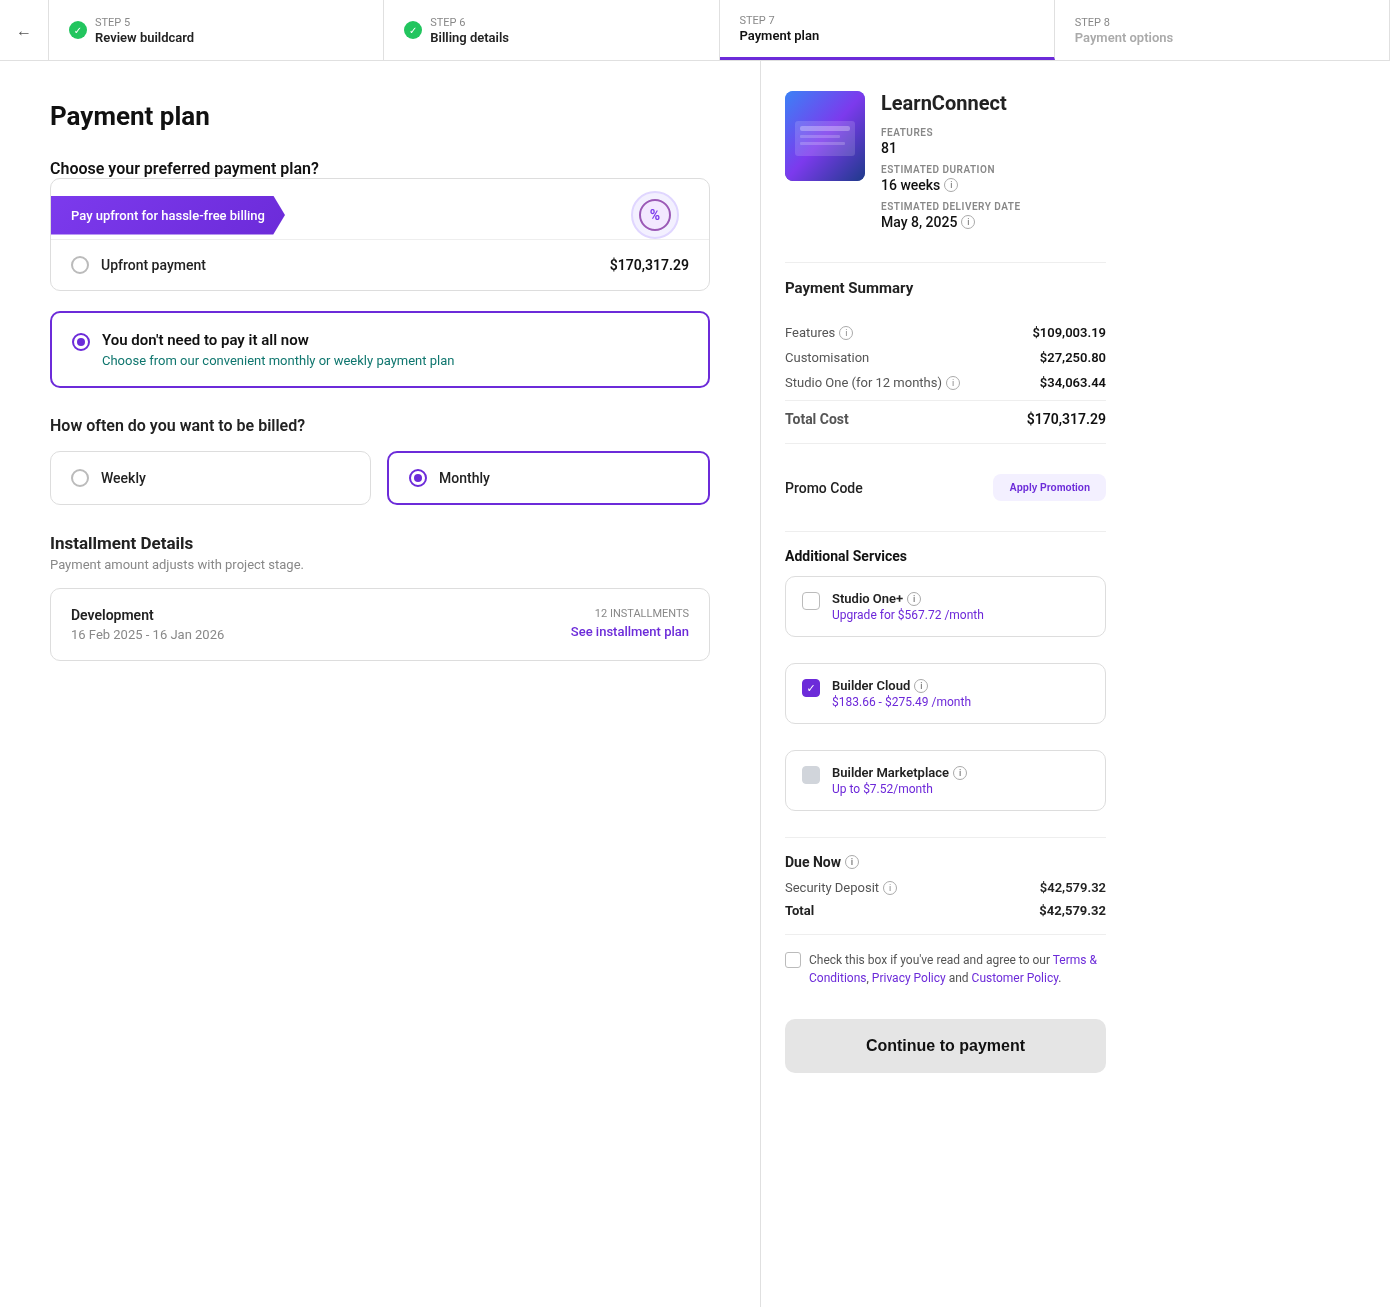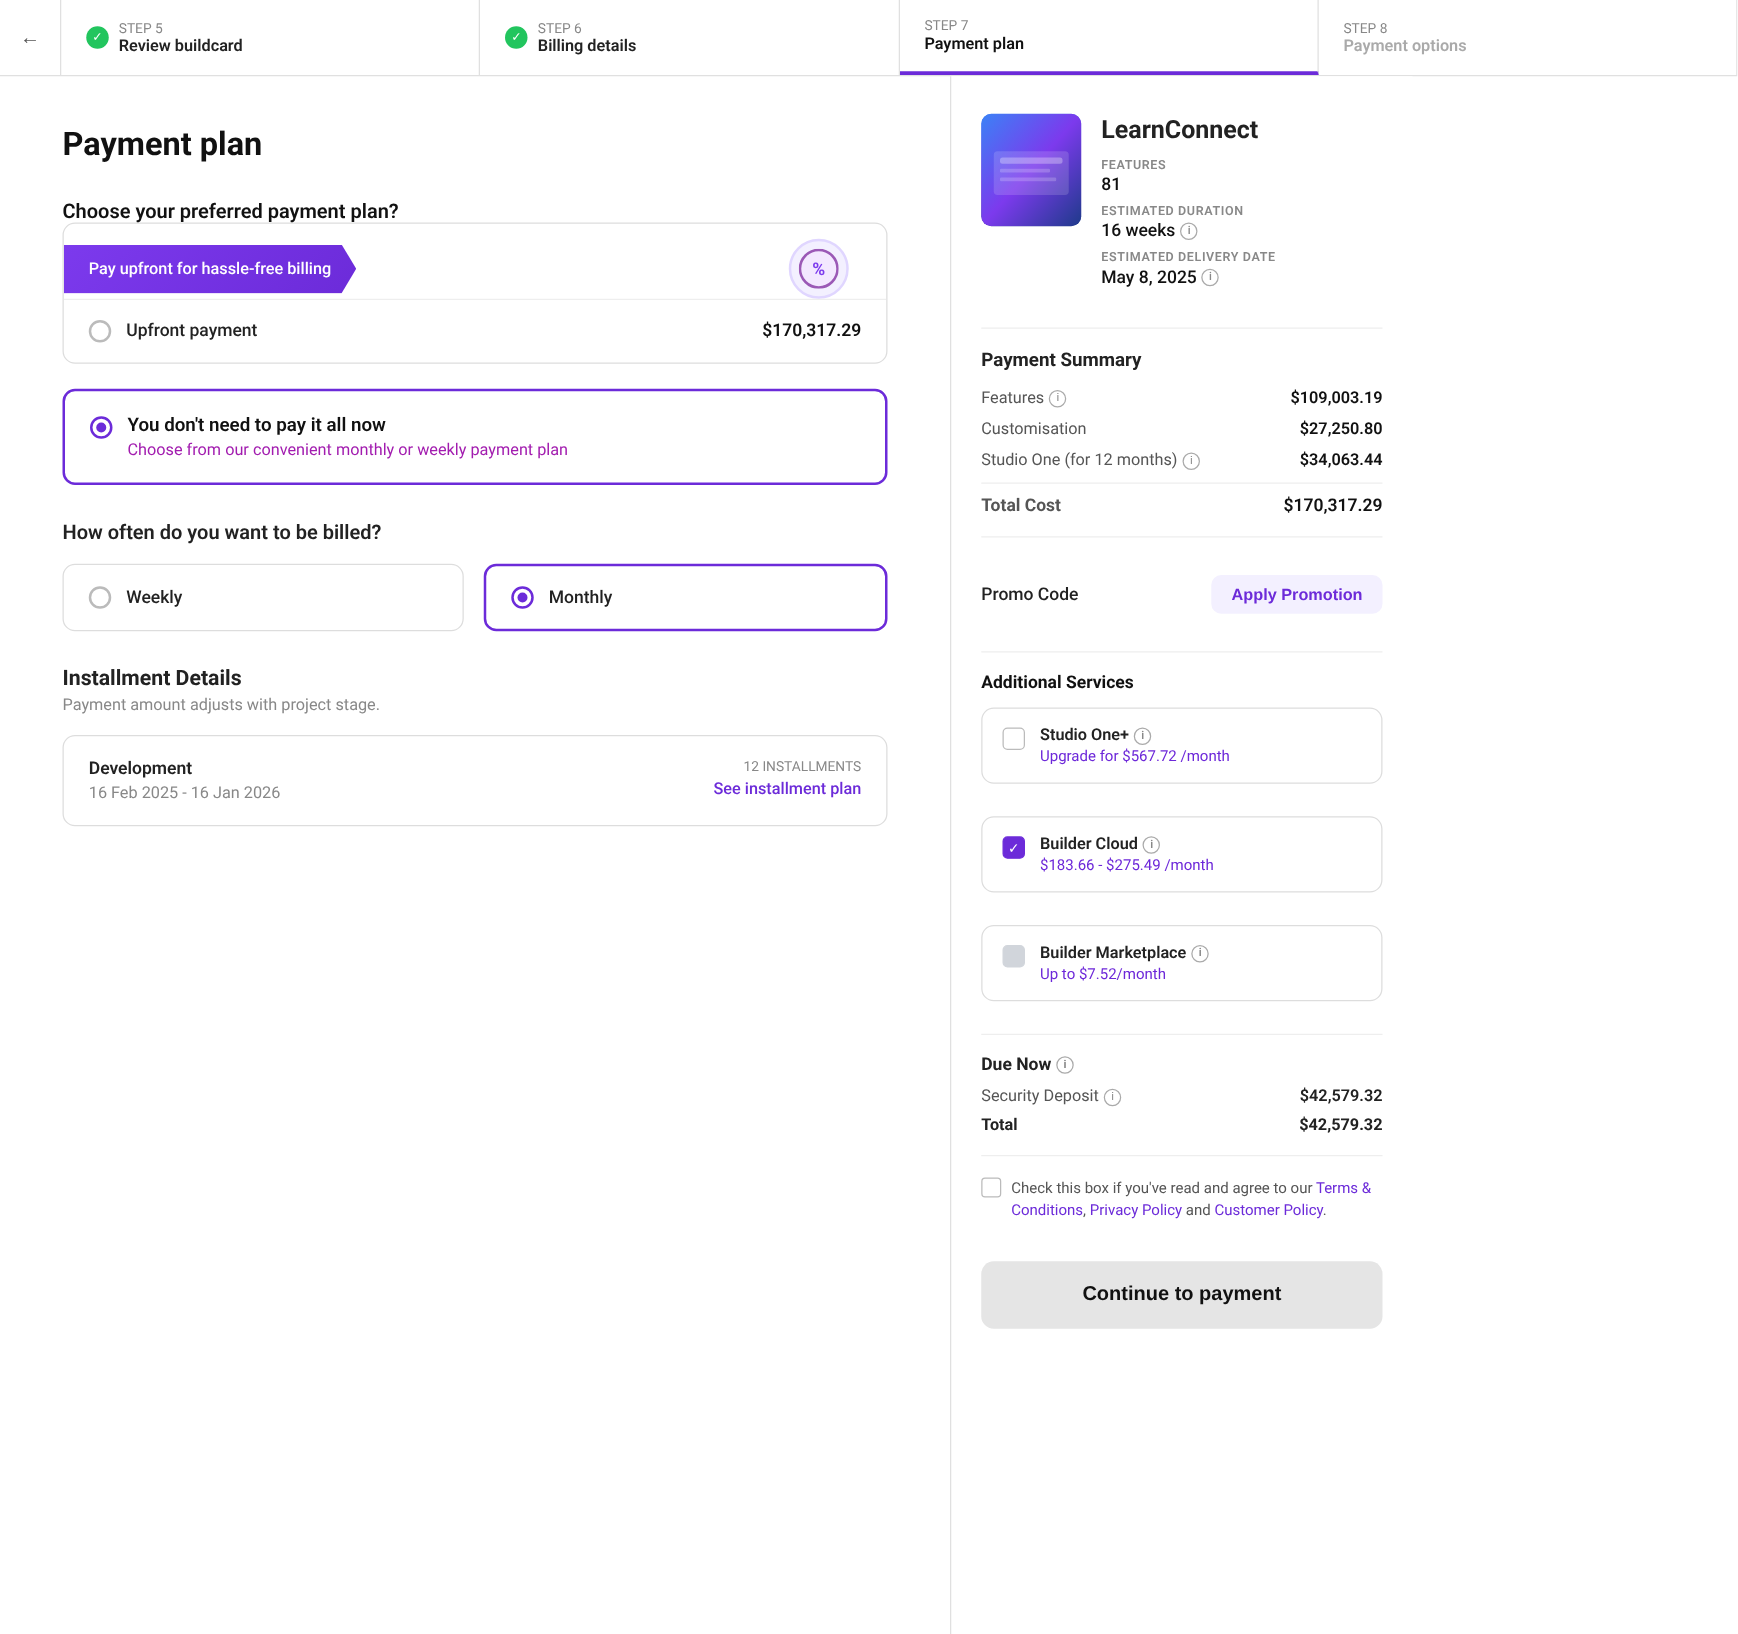--- a/index.html
+++ b/index.html
@@ -183,21 +183,21 @@
     }
 
     .installment-title {
       font-size: 15px;
       font-weight: 600;
       color: #111;
     }
 
     .installment-subtitle {
       font-size: 13px;
-      color: #a21caf;
+      color: #0f766e;
       margin-top: 4px;
     }
 
     .billing-section-title {
       font-size: 16px;
       font-weight: 600;
       margin-bottom: 16px;
       margin-top: 8px;
     }
 
@@ -336,21 +336,21 @@
 
     .divider {
       border: none;
       border-top: 1px solid #eee;
       margin: 16px 0;
     }
 
     .payment-summary-title {
       font-size: 15px;
       font-weight: 700;
-      margin-bottom: 14px;
+      margin-bottom: 28px;
     }
 
     .summary-row {
       display: flex;
       justify-content: space-between;
       margin-bottom: 10px;
       font-size: 13px;
     }
 
     .summary-row.total {
@@ -384,21 +384,21 @@
       font-size: 14px;
       font-weight: 500;
     }
 
     .apply-btn {
       background: #f3f0ff;
       color: #6c2bd9;
       border: none;
       border-radius: 8px;
       padding: 8px 16px;
-      font-size: 13px;
+      font-size: 10px;
       font-weight: 600;
       cursor: pointer;
     }
 
     .additional-services-title {
       font-size: 14px;
       font-weight: 700;
       margin-bottom: 12px;
       color: #111;
     }

